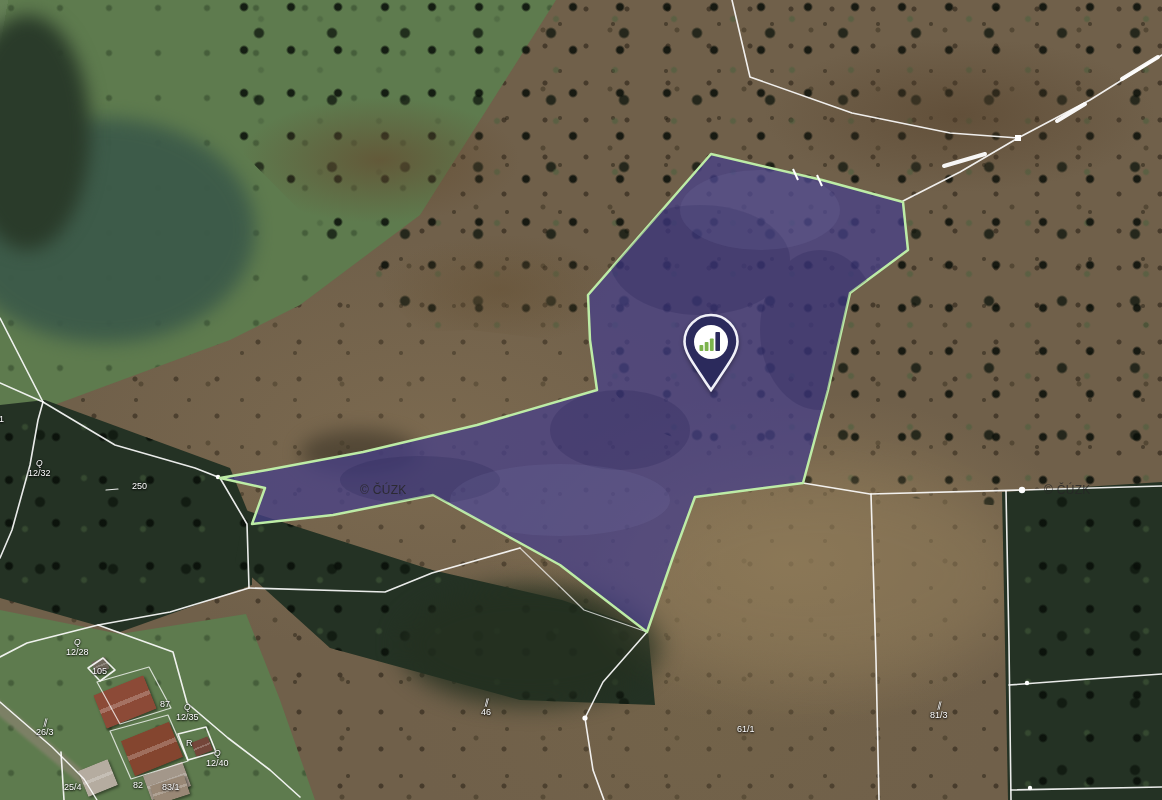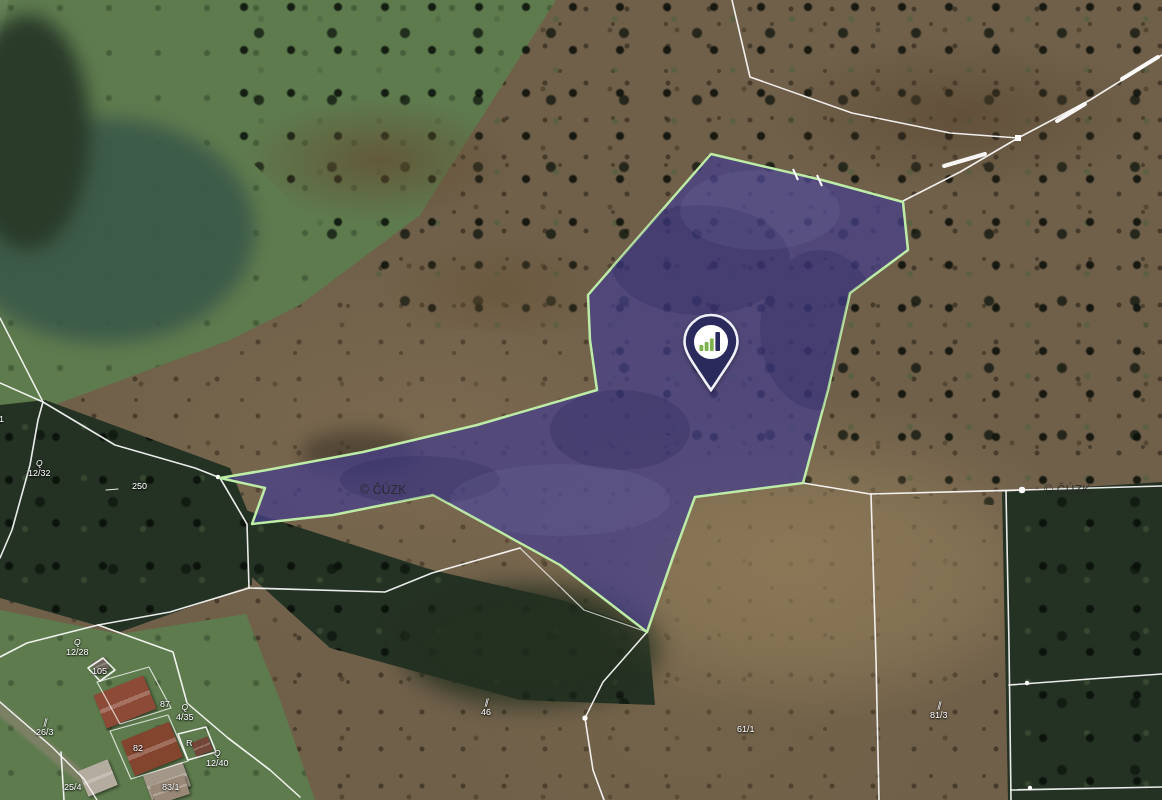--- a/index.html
+++ b/index.html
@@ -194,23 +194,23 @@
       </div>
       <div class="plabel" style="left: 116px; top: 699px; padding-left: 44px;">
         <div>87</div>
       </div>
       <div class="plabel" style="left: 36px; top: 717px;">
         <div class="psym">∥</div>
         <div>26/3</div>
       </div>
       <div class="plabel" style="left: 176px; top: 702px;">
         <div class="psym">Q</div>
-        <div>4/35</div>
-      </div>
-      <div class="plabel" style="left: 133px; top: 743px;">
+        <div>12/35</div>
+      </div>
+      <div class="plabel" style="left: 133px; top: 780px;">
         <div>82</div>
       </div>
       <div class="plabel" style="left: 186px; top: 738px;">
         <div>R</div>
       </div>
       <div class="plabel" style="left: 206px; top: 748px;">
         <div class="psym">Q</div>
         <div>12/40</div>
       </div>
       <div class="plabel" style="left: 64px; top: 782px;">

